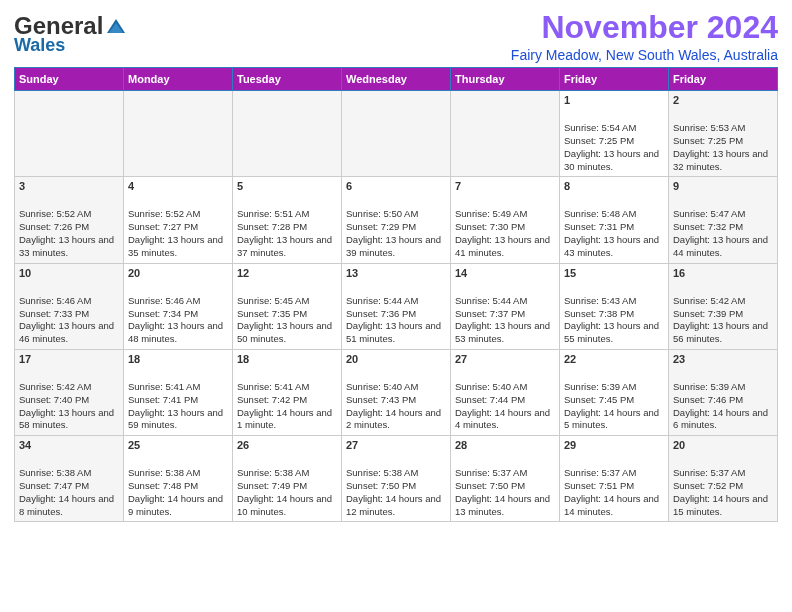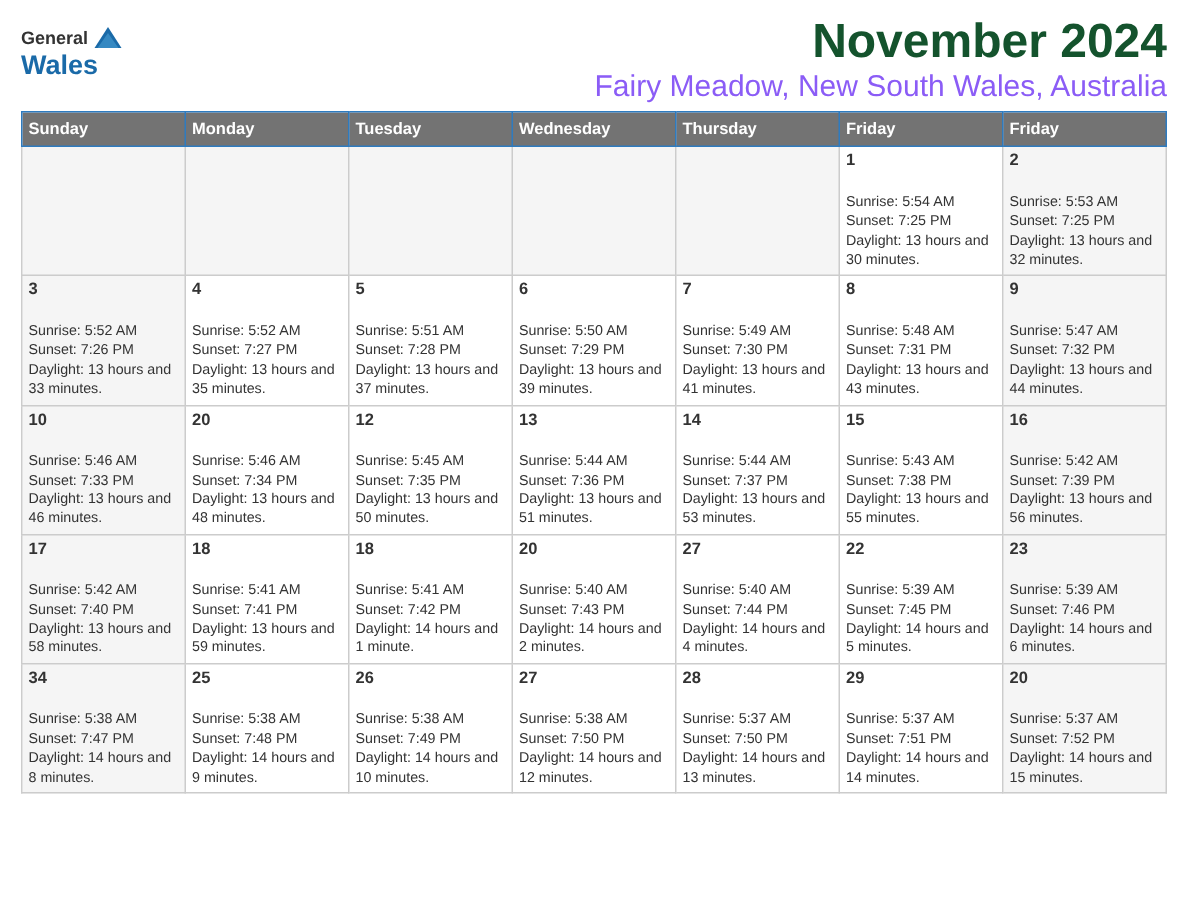--- a/index.html
+++ b/index.html
@@ -19,21 +19,21 @@
       align-items: flex-start;
       justify-content: space-between;
       margin-bottom: 4px;
     }
     .logo {
       display: flex;
       align-items: center;
       margin-top: 4px;
     }
     .logo-text-general {
-      font-size: 12px;
+      font-size: 24px;
       font-weight: bold;
       color: #333;
       line-height: 1;
     }
     .logo-text-blue {
       font-size: 18px;
       font-weight: bold;
       color: #1a6aa8;
       line-height: 1;
     }
@@ -41,35 +41,35 @@
       width: 22px;
       height: 22px;
       margin-left: 2px;
     }
     .title-area {
       text-align: right;
     }
     .month-title {
       font-size: 32px;
       font-weight: bold;
-      color: #14532d;
+      color: #8b5cf6;
       line-height: 1.1;
     }
     .location-title {
-      font-size: 20px;
-      color: #8b5cf6;
+      font-size: 14px;
+      color: #1d4ed8;
       margin-top: 2px;
     }
     table {
       width: 100%;
       border-collapse: collapse;
       table-layout: fixed;
     }
     th {
-      background-color: #737373;
+      background-color: #a21caf;
       color: white;
       font-size: 11px;
       font-weight: bold;
       padding: 5px 4px;
       text-align: left;
       border: 1px solid #2e7bbf;
     }
     td {
       border: 1px solid #ccc;
       vertical-align: top;

